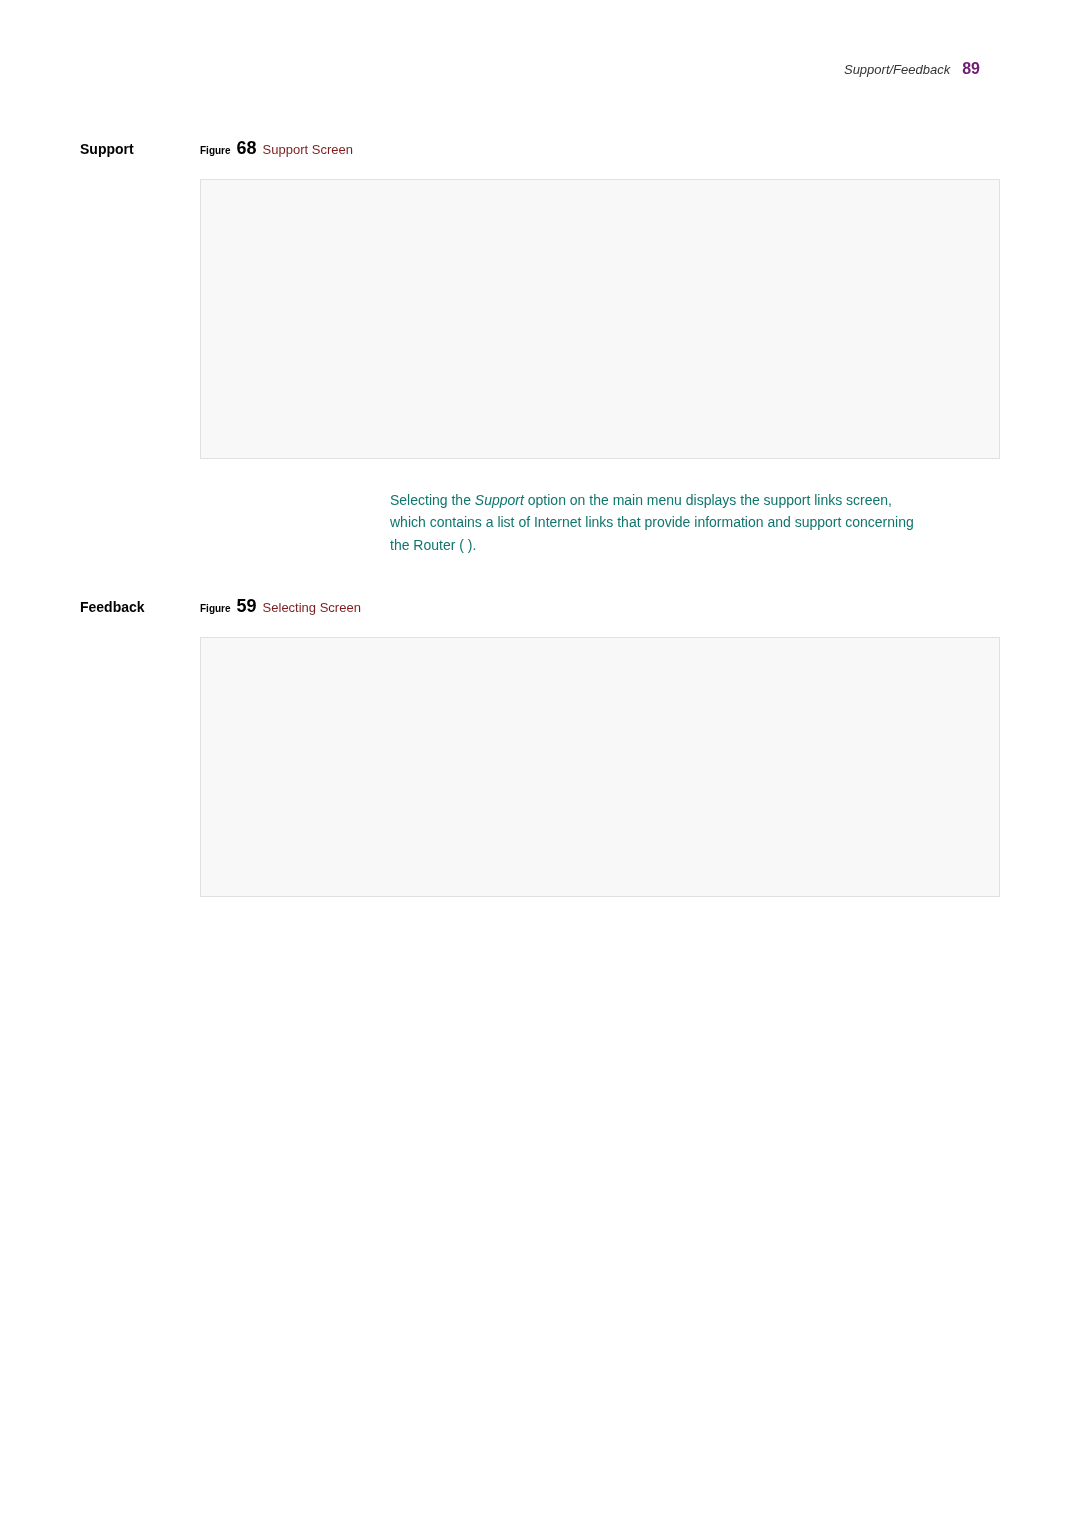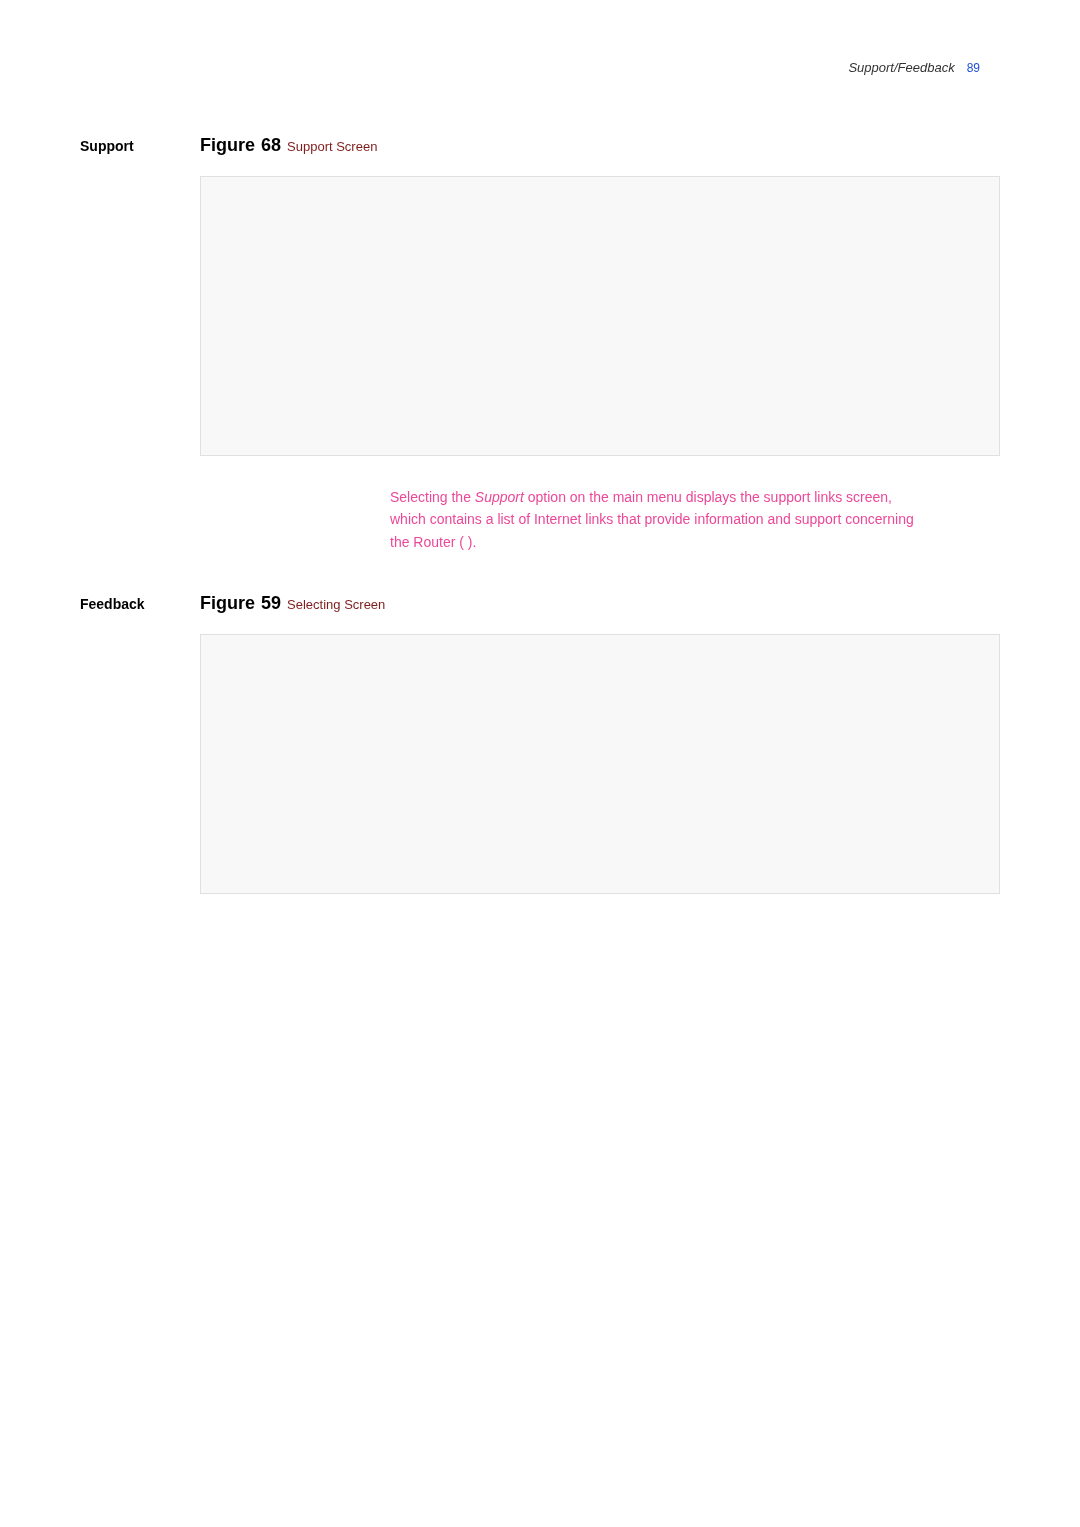--- a/index.html
+++ b/index.html
@@ -35,23 +35,23 @@
     }
 
     .header-text {
       font-style: italic;
       font-size: 13px;
       color: #333;
       margin-right: 12px;
     }
 
     .header-page-number {
-      font-size: 12px;
-      font-weight: normal;
-      color: #1d4ed8;
+      font-size: 16px;
+      font-weight: bold;
+      color: #701a75;
     }
 
     .section {
       margin-bottom: 40px;
     }
 
     .figure-row {
       display: flex;
       align-items: baseline;
       margin-bottom: 20px;
@@ -59,21 +59,21 @@
 
     .section-label {
       font-weight: bold;
       font-size: 14px;
       min-width: 120px;
       flex-shrink: 0;
     }
 
     .figure-label {
       font-weight: bold;
-      font-size: 18px;
+      font-size: 10px;
       margin-right: 6px;
     }
 
     .figure-number {
       font-weight: bold;
       font-size: 18px;
       margin-right: 6px;
     }
 
     .figure-caption {
@@ -95,21 +95,21 @@
       height: 260px;
       background: #f8f8f8;
       border: 1px solid #e0e0e0;
     }
 
     .body-text {
       margin-left: 310px;
       margin-right: 80px;
       font-size: 14px;
       line-height: 1.6;
-      color: #ec4899;
+      color: #0f766e;
       margin-bottom: 40px;
     }
 
     .body-text em {
       font-style: italic;
     }
 
     .section-support {
       margin-bottom: 0;
     }

